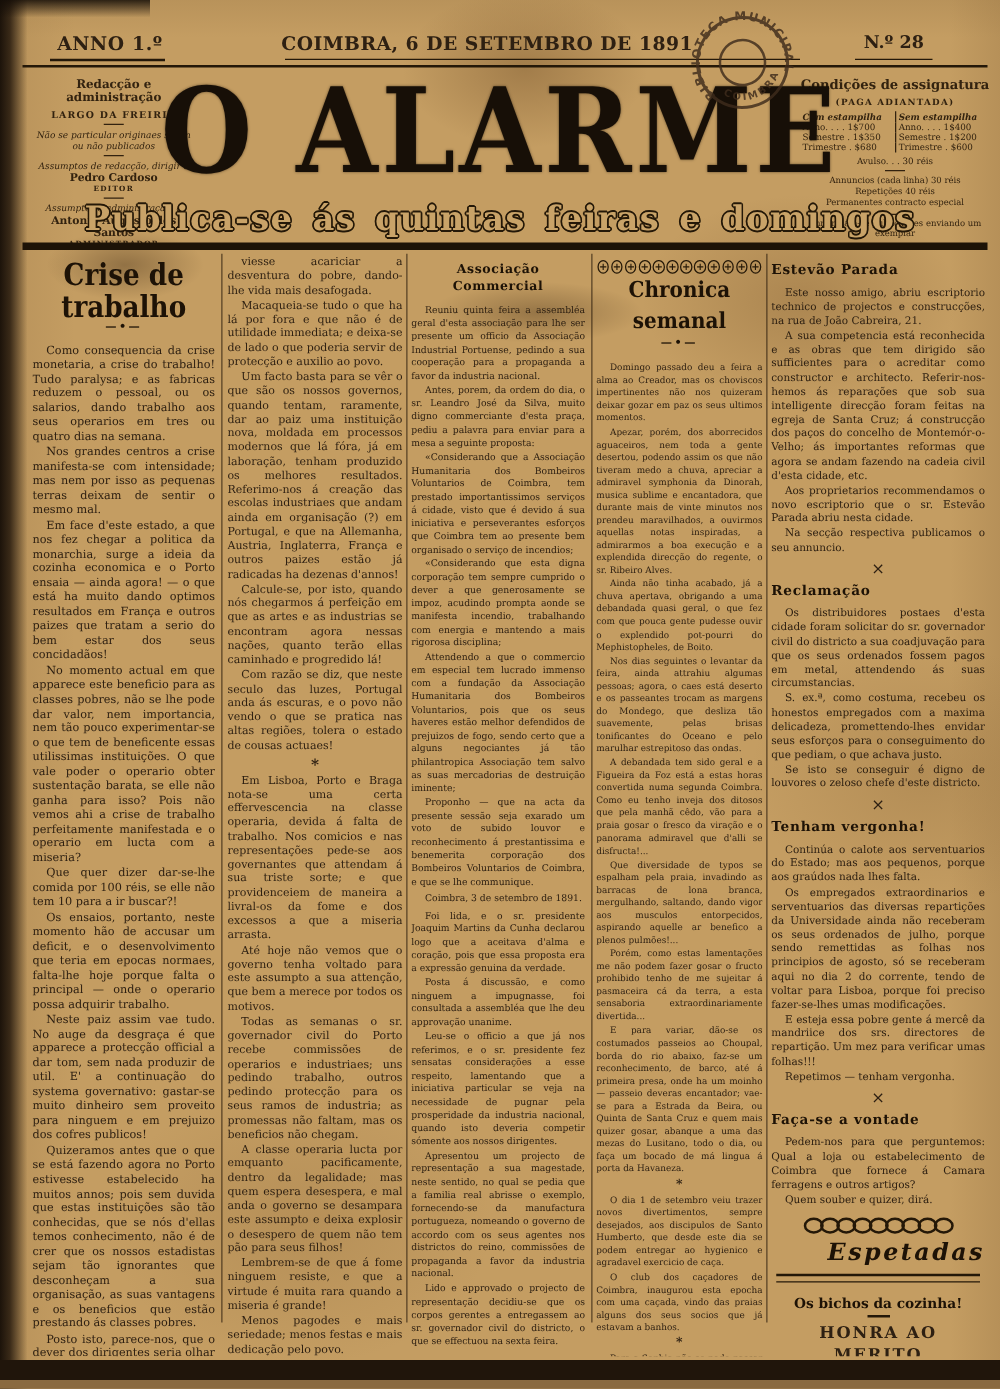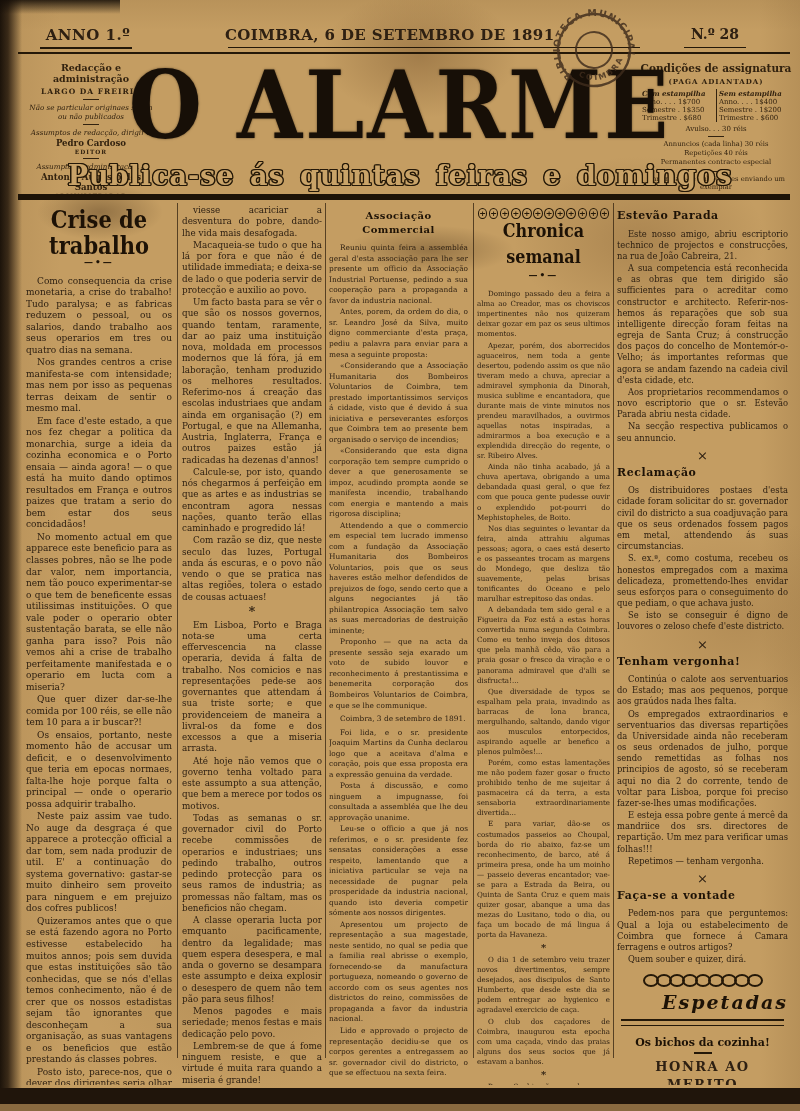--- a/index.html
+++ b/index.html
@@ -213,22 +213,22 @@
       <div class="blk p">viesse acariciar a desventura do pobre, dando-lhe vida mais desafogada.</div>
       <div class="blk p">Macaqueia-se tudo o que ha lá por fora e que não é de utilidade immediata; e deixa-se de lado o que poderia servir de protecção e auxilio ao povo.</div>
       <div class="blk p">Um facto basta para se vêr o que são os nossos governos, quando tentam, raramente, dar ao paiz uma instituição nova, moldada em processos modernos que lá fóra, já em laboração, tenham produzido os melhores resultados. Referimo-nos á creação das escolas industriaes que andam ainda em organisação (?) em Portugal, e que na Allemanha, Austria, Inglaterra, França e outros paizes estão já radicadas ha dezenas d'annos!</div>
       <div class="blk p">Calcule-se, por isto, quando nós chegarmos á perfeição em que as artes e as industrias se encontram agora nessas nações, quanto terão ellas caminhado e progredido lá!</div>
       <div class="blk p">Com razão se diz, que neste seculo das luzes, Portugal anda ás escuras, e o povo não vendo o que se pratica nas altas regiões, tolera o estado de cousas actuaes!</div>
       <div class="blk star">*</div>
       <div class="blk p">Em Lisboa, Porto e Braga nota-se uma certa effervescencia na classe operaria, devida á falta de trabalho. Nos comicios e nas representações pede-se aos governantes que attendam á sua triste sorte; e que providenceiem de maneira a livral-os da fome e dos excessos a que a miseria arrasta.</div>
       <div class="blk p">Até hoje não vemos que o governo tenha voltado para este assumpto a sua attenção, que bem a merece por todos os motivos.</div>
       <div class="blk p">Todas as semanas o sr. governador civil do Porto recebe commissões de operarios e industriaes; uns pedindo trabalho, outros pedindo protecção para os seus ramos de industria; as promessas não faltam, mas os beneficios não chegam.</div>
       <div class="blk p">A classe operaria lucta por emquanto pacificamente, dentro da legalidade; mas quem espera desespera, e mal anda o governo se desampara este assumpto e deixa explosir o desespero de quem não tem pão para seus filhos!</div>
+      <div class="blk p">Lembrem-se de que á fome ninguem resiste, e que a virtude é muita rara quando a miseria é grande!</div>
       <div class="blk p">Menos pagodes e mais seriedade; menos festas e mais dedicação pelo povo.</div>
-      <div class="blk p">Lembrem-se de que á fome ninguem resiste, e que a virtude é muita rara quando a miseria é grande!</div>
     </div>
   <div class="col c3">
       <div class="blk h2c">Associação Commercial</div>
       <div class="blk p">Reuniu quinta feira a assembléa geral d'esta associação para lhe ser presente um officio da Associação Industrial Portuense, pedindo a sua cooperação para a propaganda a favor da industria nacional.</div>
       <div class="blk p">Antes, porem, da ordem do dia, o sr. Leandro José da Silva, muito digno commerciante d'esta praça, pediu a palavra para enviar para a mesa a seguinte proposta:</div>
       <div class="blk p">«Considerando que a Associação Humanitaria dos Bombeiros Voluntarios de Coimbra, tem prestado importantissimos serviços á cidade, visto que é devido á sua iniciativa e perseverantes esforços que Coimbra tem ao presente bem organisado o serviço de incendios;</div>
       <div class="blk p">«Considerando que esta digna corporação tem sempre cumprido o dever a que generosamente se impoz, acudindo prompta aonde se manifesta incendio, trabalhando com energia e mantendo a mais rigorosa disciplina;</div>
       <div class="blk p">Attendendo a que o commercio em especial tem lucrado immenso com a fundação da Associação Humanitaria dos Bombeiros Voluntarios, pois que os seus haveres estão melhor defendidos de prejuizos de fogo, sendo certo que a alguns negociantes já tão philantropica Associação tem salvo as suas mercadorias de destruição iminente;</div>
       <div class="blk p">Proponho — que na acta da presente sessão seja exarado um voto de subido louvor e reconhecimento á prestantissima e benemerita corporação dos Bombeiros Voluntarios de Coimbra, e que se lhe communique.</div>
       <div class="blk dateline">Coimbra, 3 de setembro de 1891.</div>

